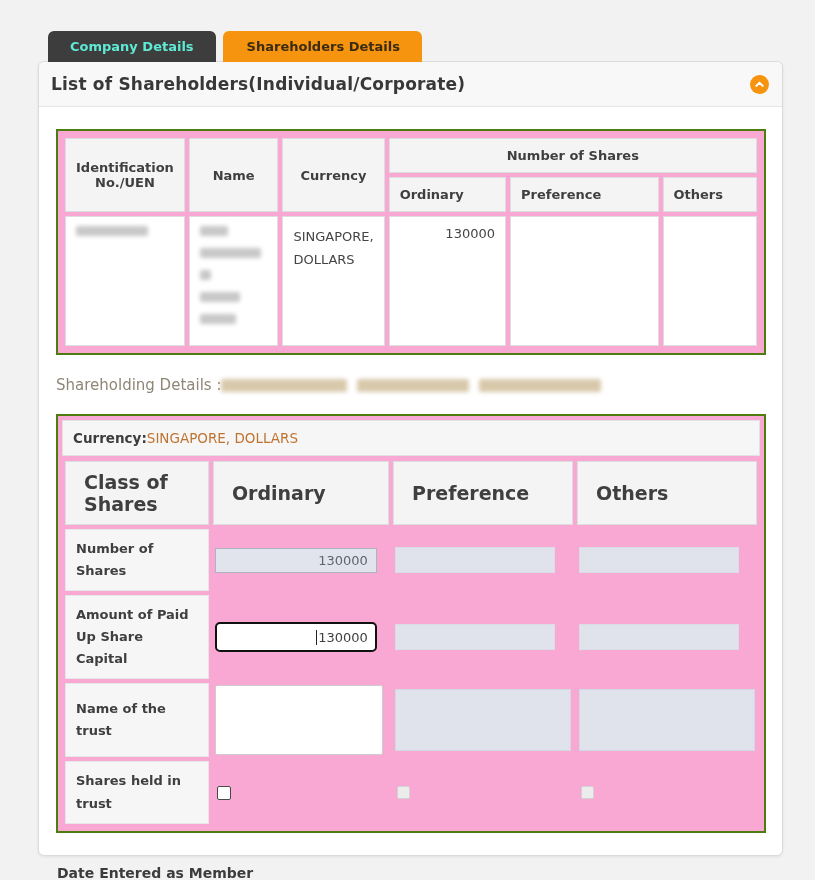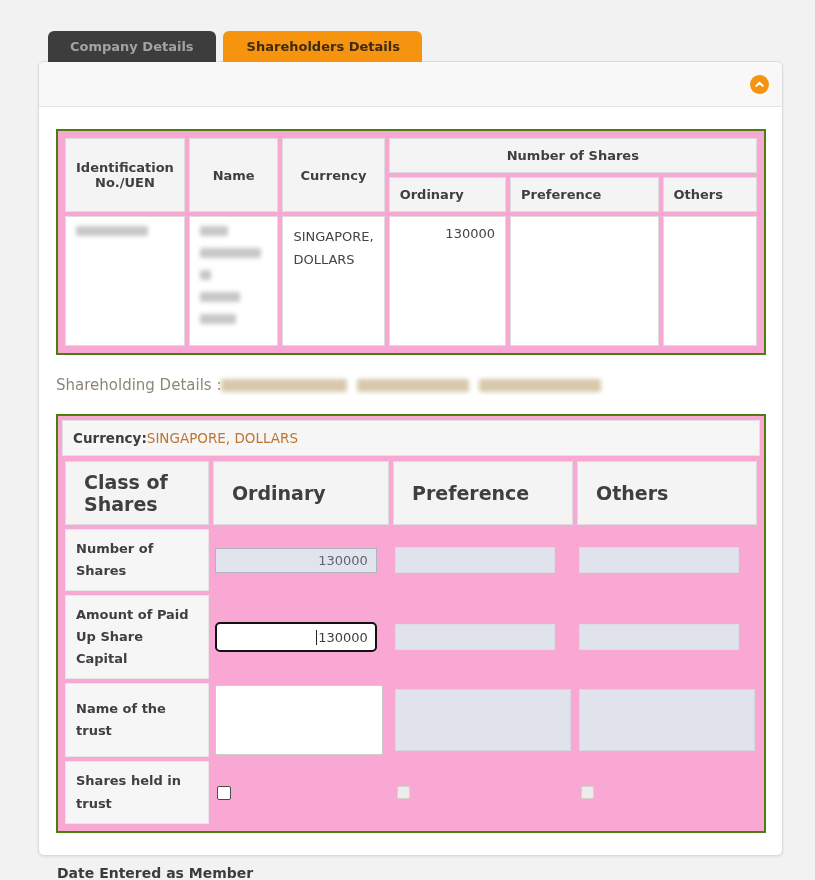--- a/index.html
+++ b/index.html
@@ -11,21 +11,21 @@
     color: #3d3d3d;
     font-size: 13px;
   }
 
   
   .tabs { position: absolute; left: 48px; top: 31px; display: flex; gap: 7px; z-index: 3; }
   .tab {
     height: 31px; padding: 0 22px; display: flex; align-items: center;
     border-radius: 6px 6px 0 0; font-weight: bold; font-size: 13px; cursor: pointer;
   }
-  .tab-dark { background: #3d3d3d; color: #a3a3a3; }
+  .tab-dark { background: #3d3d3d; color: #5eead4; }
   .tab-orange { background: #f6930f; color: #3a2b12; padding-left: 24px; }
 
   
   .panel {
     position: absolute; left: 38px; top: 61px; width: 745px; height: 795px;
     background: #ffffff; border: 1px solid #dcdcdc; border-radius: 6px;
     box-shadow: 0 1px 3px rgba(0,0,0,0.08);
   }
   .panel-header {
     position: relative; height: 45px; background: #f8f8f8;
@@ -127,20 +127,21 @@
 <body>
 
 <div class="tabs">
   <div class="tab tab-dark">Company Details</div>
   <div class="tab tab-orange">Shareholders Details</div>
 </div>
 
 <div class="panel">
 
   <div class="panel-header">
+    <div class="panel-title">List of Shareholders(Individual/Corporate)</div>
     <div class="collapse-btn">
       <svg width="11" height="11" viewBox="0 0 12 12">
         <polyline points="2.5,7.5 6,4 9.5,7.5" fill="none" stroke="#ffffff" stroke-width="2.2" stroke-linecap="round" stroke-linejoin="round"></polyline>
       </svg>
     </div>
   </div>
 
   <div class="panel-body">
 
     <div class="dark-box">

